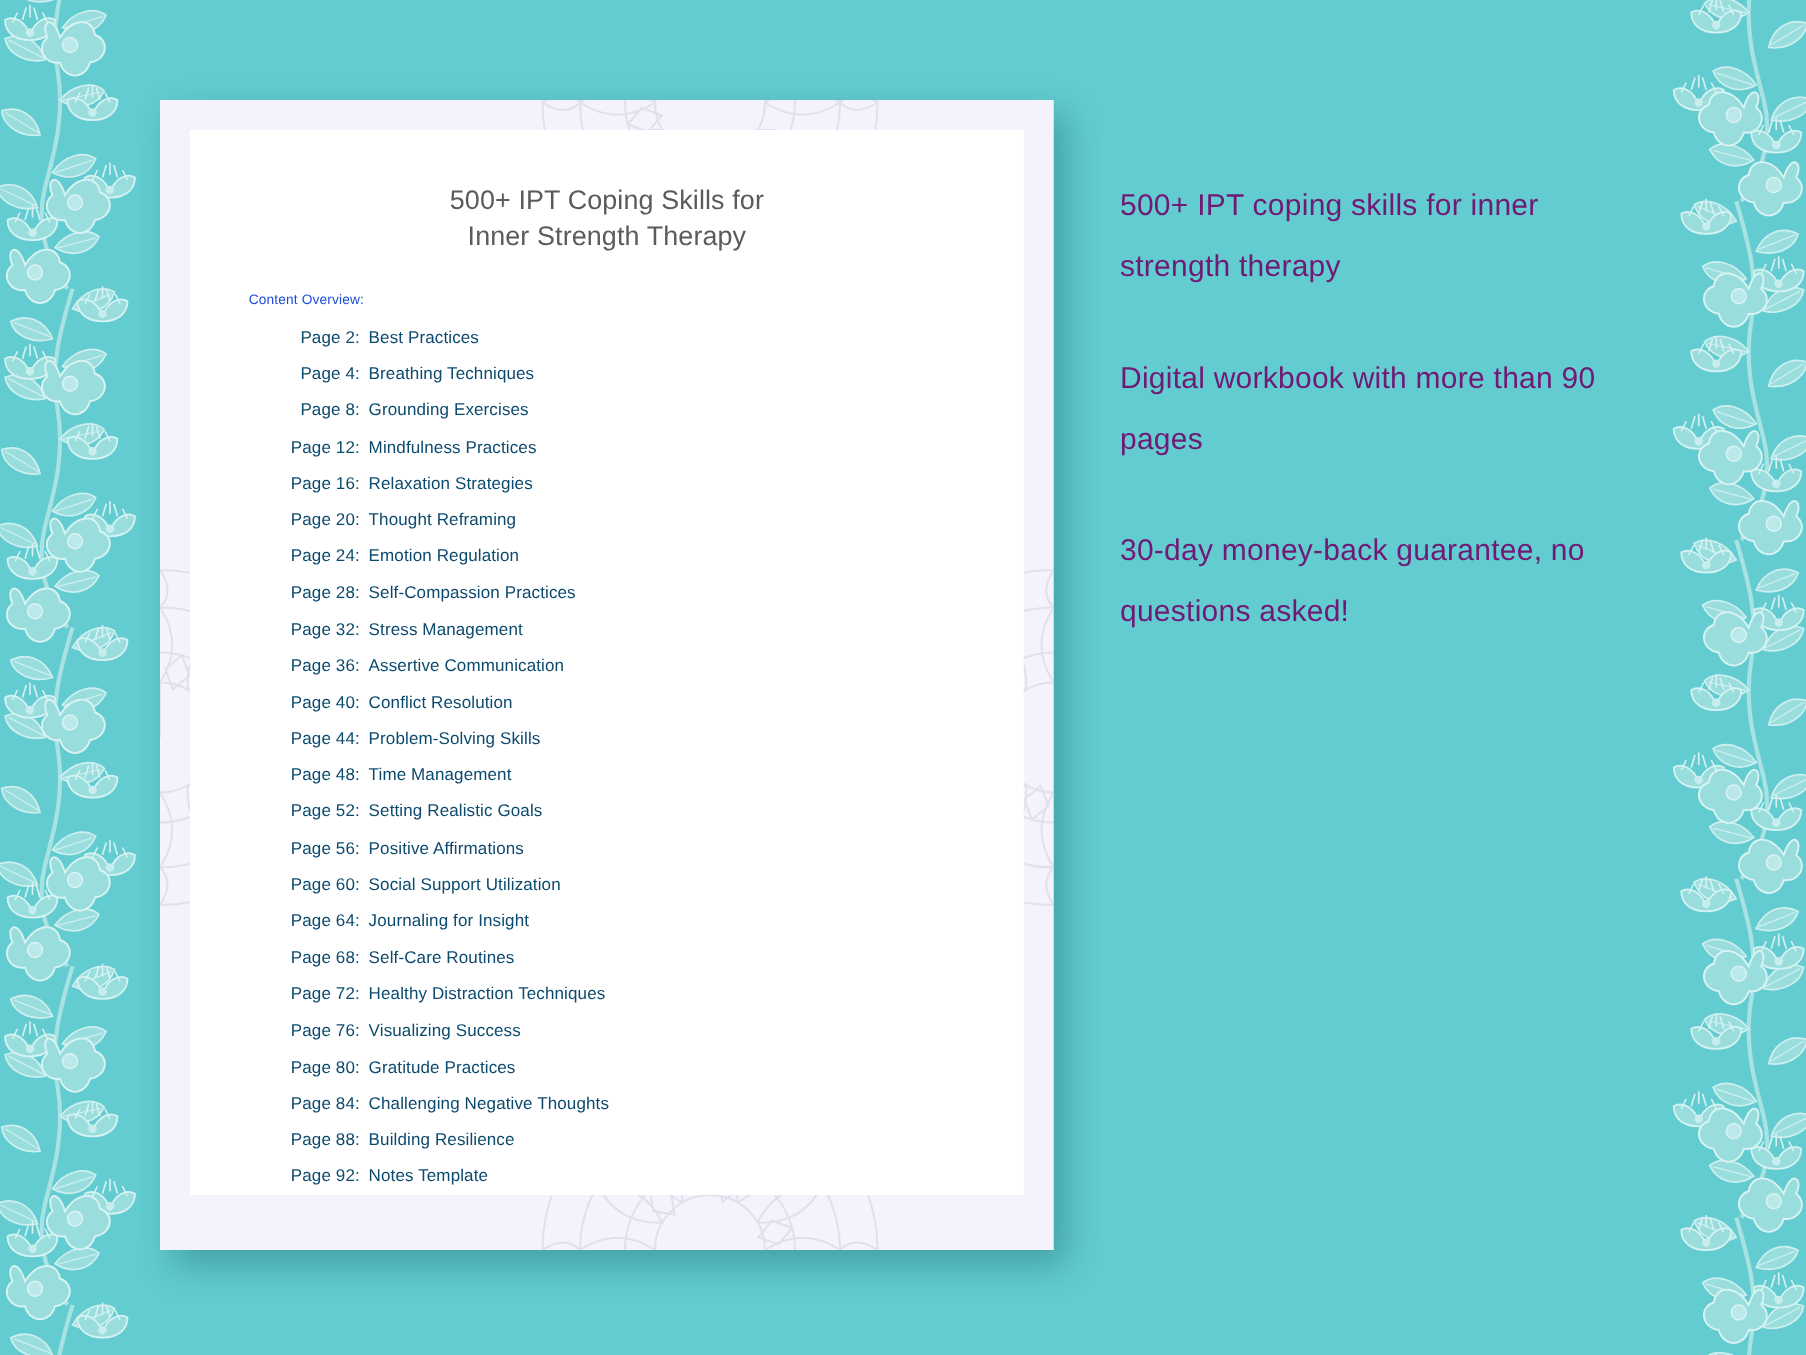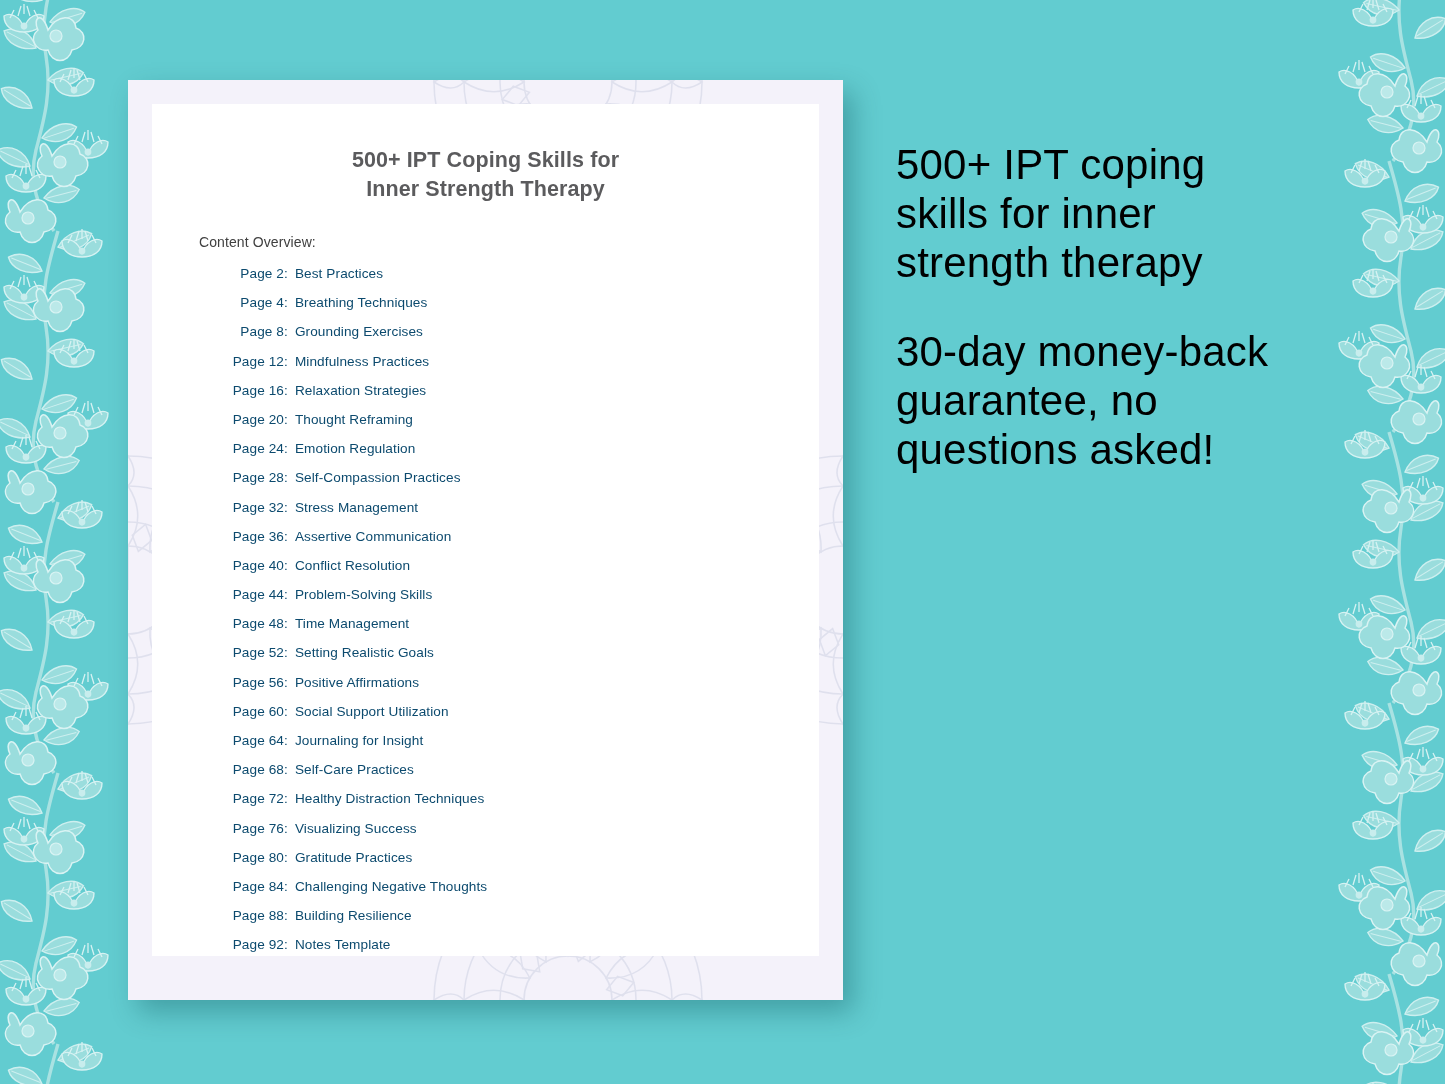--- a/index.html
+++ b/index.html
@@ -57,33 +57,33 @@
     width: 667px;
     height: 852px;
     background: #ffffff;
   }
 
   #doc-title {
     margin: 0;
     padding-top: 42px;
     text-align: center;
     font-size: 21.5px;
-    font-weight: 700;
+    font-weight: 400;
     line-height: 29px;
     color: #5b5b5d;
     letter-spacing: 0.1px;
   }
   #doc-title .t-line { display: block; }
 
   #overview-label {
     margin: 0;
     padding-left: 47px;
     padding-top: 30px;
-    font-size: 14px;
-    color: #404040;
+    font-size: 11px;
+    color: #1d4ed8;
     letter-spacing: 0.1px;
   }
 
   #toc-list {
     list-style: none;
     margin: 0;
     padding: 16px 0 0 70px;
   }
   #toc-list li {
     display: flex;
@@ -103,22 +103,22 @@
   .toc-title { white-space: pre; }
 
   
   #features {
     position: absolute;
     left: 896px;
     top: 140px;
     width: 412px;
   }
   .feature {
-    color: #000000;
-    font-size: 42px;
+    color: #701a75;
+    font-size: 24px;
     font-weight: 400;
     line-height: 49px;
     letter-spacing: 0.2px;
     margin-bottom: 40px;
   }
   .feature:last-child { margin-bottom: 0; }
 </style>
 </head>
 <body>
 
@@ -533,21 +533,21 @@
             <span class="toc-title">Social Support Utilization</span>
           </li>
           <li>
             <span class="toc-page">Page 64</span>
             <span class="toc-colon">:</span>
             <span class="toc-title">Journaling for Insight</span>
           </li>
           <li>
             <span class="toc-page">Page 68</span>
             <span class="toc-colon">:</span>
-            <span class="toc-title">Self-Care Practices</span>
+            <span class="toc-title">Self-Care Routines</span>
           </li>
           <li>
             <span class="toc-page">Page 72</span>
             <span class="toc-colon">:</span>
             <span class="toc-title">Healthy Distraction Techniques</span>
           </li>
           <li>
             <span class="toc-page">Page 76</span>
             <span class="toc-colon">:</span>
             <span class="toc-title">Visualizing Success</span>
@@ -571,16 +571,17 @@
             <span class="toc-page">Page 92</span>
             <span class="toc-colon">:</span>
             <span class="toc-title">Notes Template</span>
           </li>
         </ul>
     </div>
   </div>
 
   <div id="features">
       <div class="feature">500+ IPT coping skills for inner strength therapy</div>
+      <div class="feature">Digital workbook with more than 90 pages</div>
       <div class="feature">30-day money-back guarantee, no questions asked!</div>
     </div>
 
 </div>
 
 </body></html>

